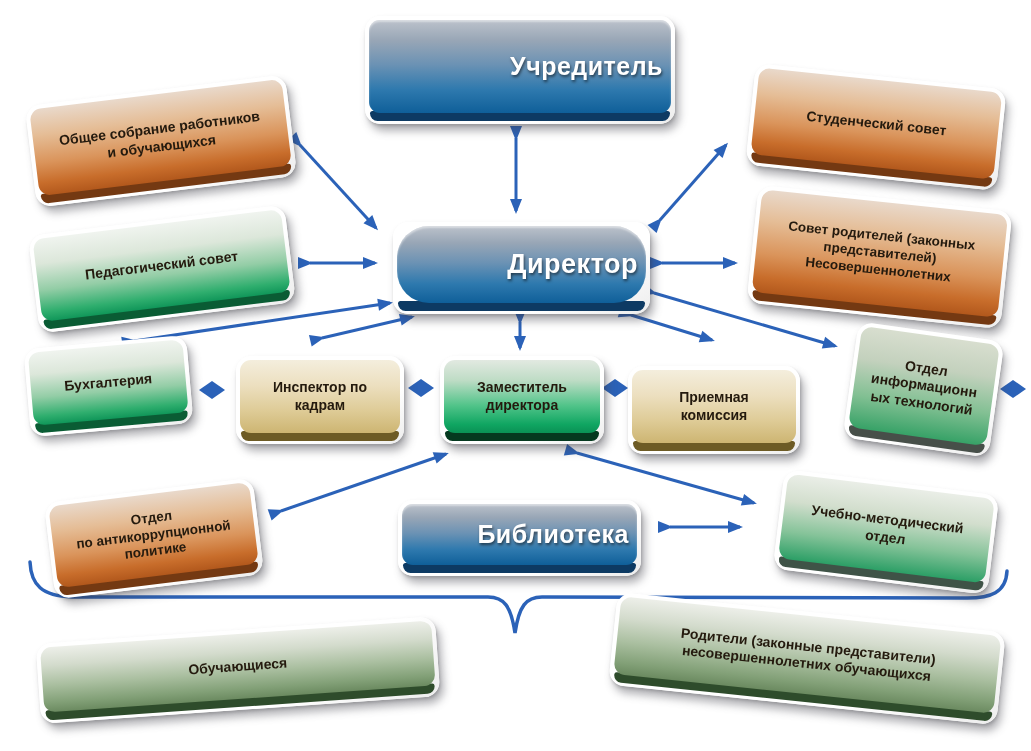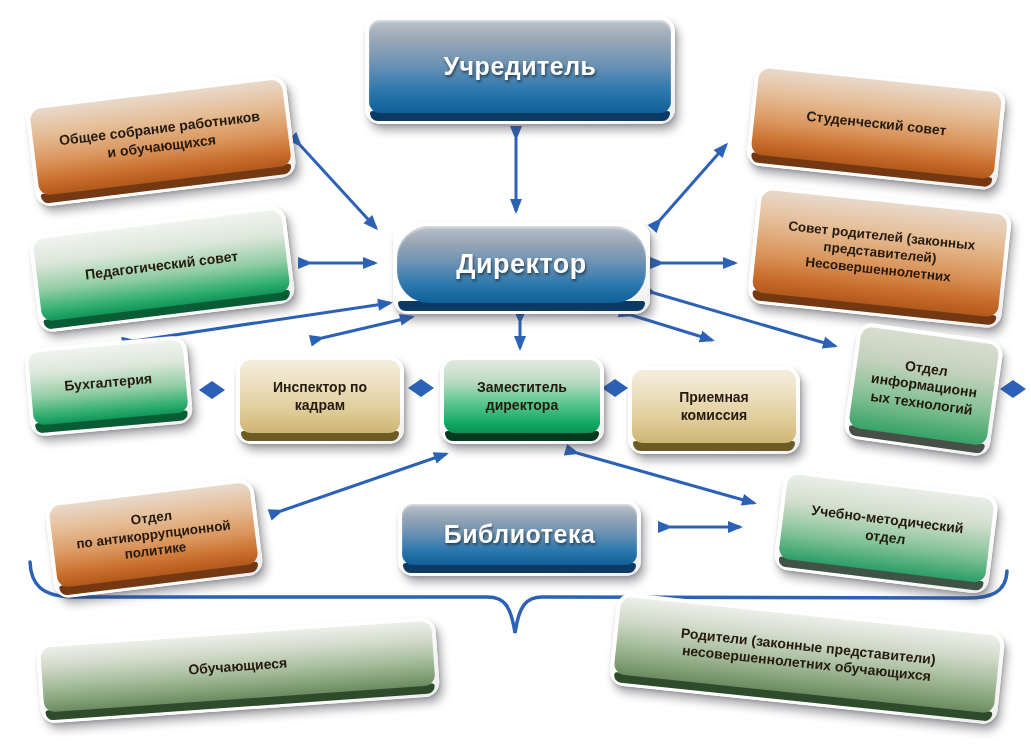--- a/index.html
+++ b/index.html
@@ -12,21 +12,21 @@
   .box{position:absolute;border-radius:15px;background:linear-gradient(150deg,#ffffff 70%,#ededed 100%);
        box-shadow:4px 7px 9px rgba(70,70,78,.42),1px 2px 3px rgba(0,0,0,.18);}
   .box::after{content:"";position:absolute;left:5px;right:5px;bottom:3px;height:10px;
        border-radius:4px 4px 12px 12px;}
   .face{position:absolute;left:4px;top:4px;right:4px;bottom:11px;border-radius:11px;
        display:flex;align-items:center;justify-content:center;text-align:center;
        padding:2px 8px;font-weight:bold;color:#241a0e;line-height:1.25;z-index:1;}
   .face span{white-space:pre-line;}
 
   .c-blue  .face{background:linear-gradient(180deg,#bcc2cb 0%,#98a6b6 22%,#6b92b4 48%,#2e79ae 75%,#0f5f99 100%);
-                 color:#fff;text-shadow:1px 2px 3px rgba(0,0,0,.55);box-shadow:inset 0 2px 2px rgba(255,255,255,.45);}
+                 color:#fff;text-shadow:1px 2px 3px rgba(0,0,0,.55);box-shadow:inset 0 2px 2px rgba(255,255,255,.45);justify-content:flex-end;}
   .c-blue::after{background:#0d3a63;}
   .c-orange .face{background:linear-gradient(180deg,#e9d9cb 0%,#e5bd96 30%,#da945b 62%,#c86d2b 85%,#b2581c 100%);}
   .c-orange::after{background:#743912;}
   .c-green .face{background:linear-gradient(180deg,#f0f4ef 0%,#dce7da 30%,#93cda6 62%,#2fae6e 88%,#109659 100%);}
   .c-green::after{background:#0a5c34;}
   .c-zam  .face{background:linear-gradient(180deg,#e2e9e1 0%,#bedcc5 28%,#52c48a 62%,#10a662 88%,#0a9155 100%);}
   .c-zam::after{background:#05391f;}
   .c-gold .face{background:linear-gradient(180deg,#f4eedd 0%,#ecdfbf 35%,#decb96 70%,#cdb572 100%);}
   .c-gold::after{background:#6d5b25;}
   .c-itg  .face{background:linear-gradient(180deg,#d8decf 0%,#c3d1bd 32%,#82c093 68%,#37a267 100%);}

